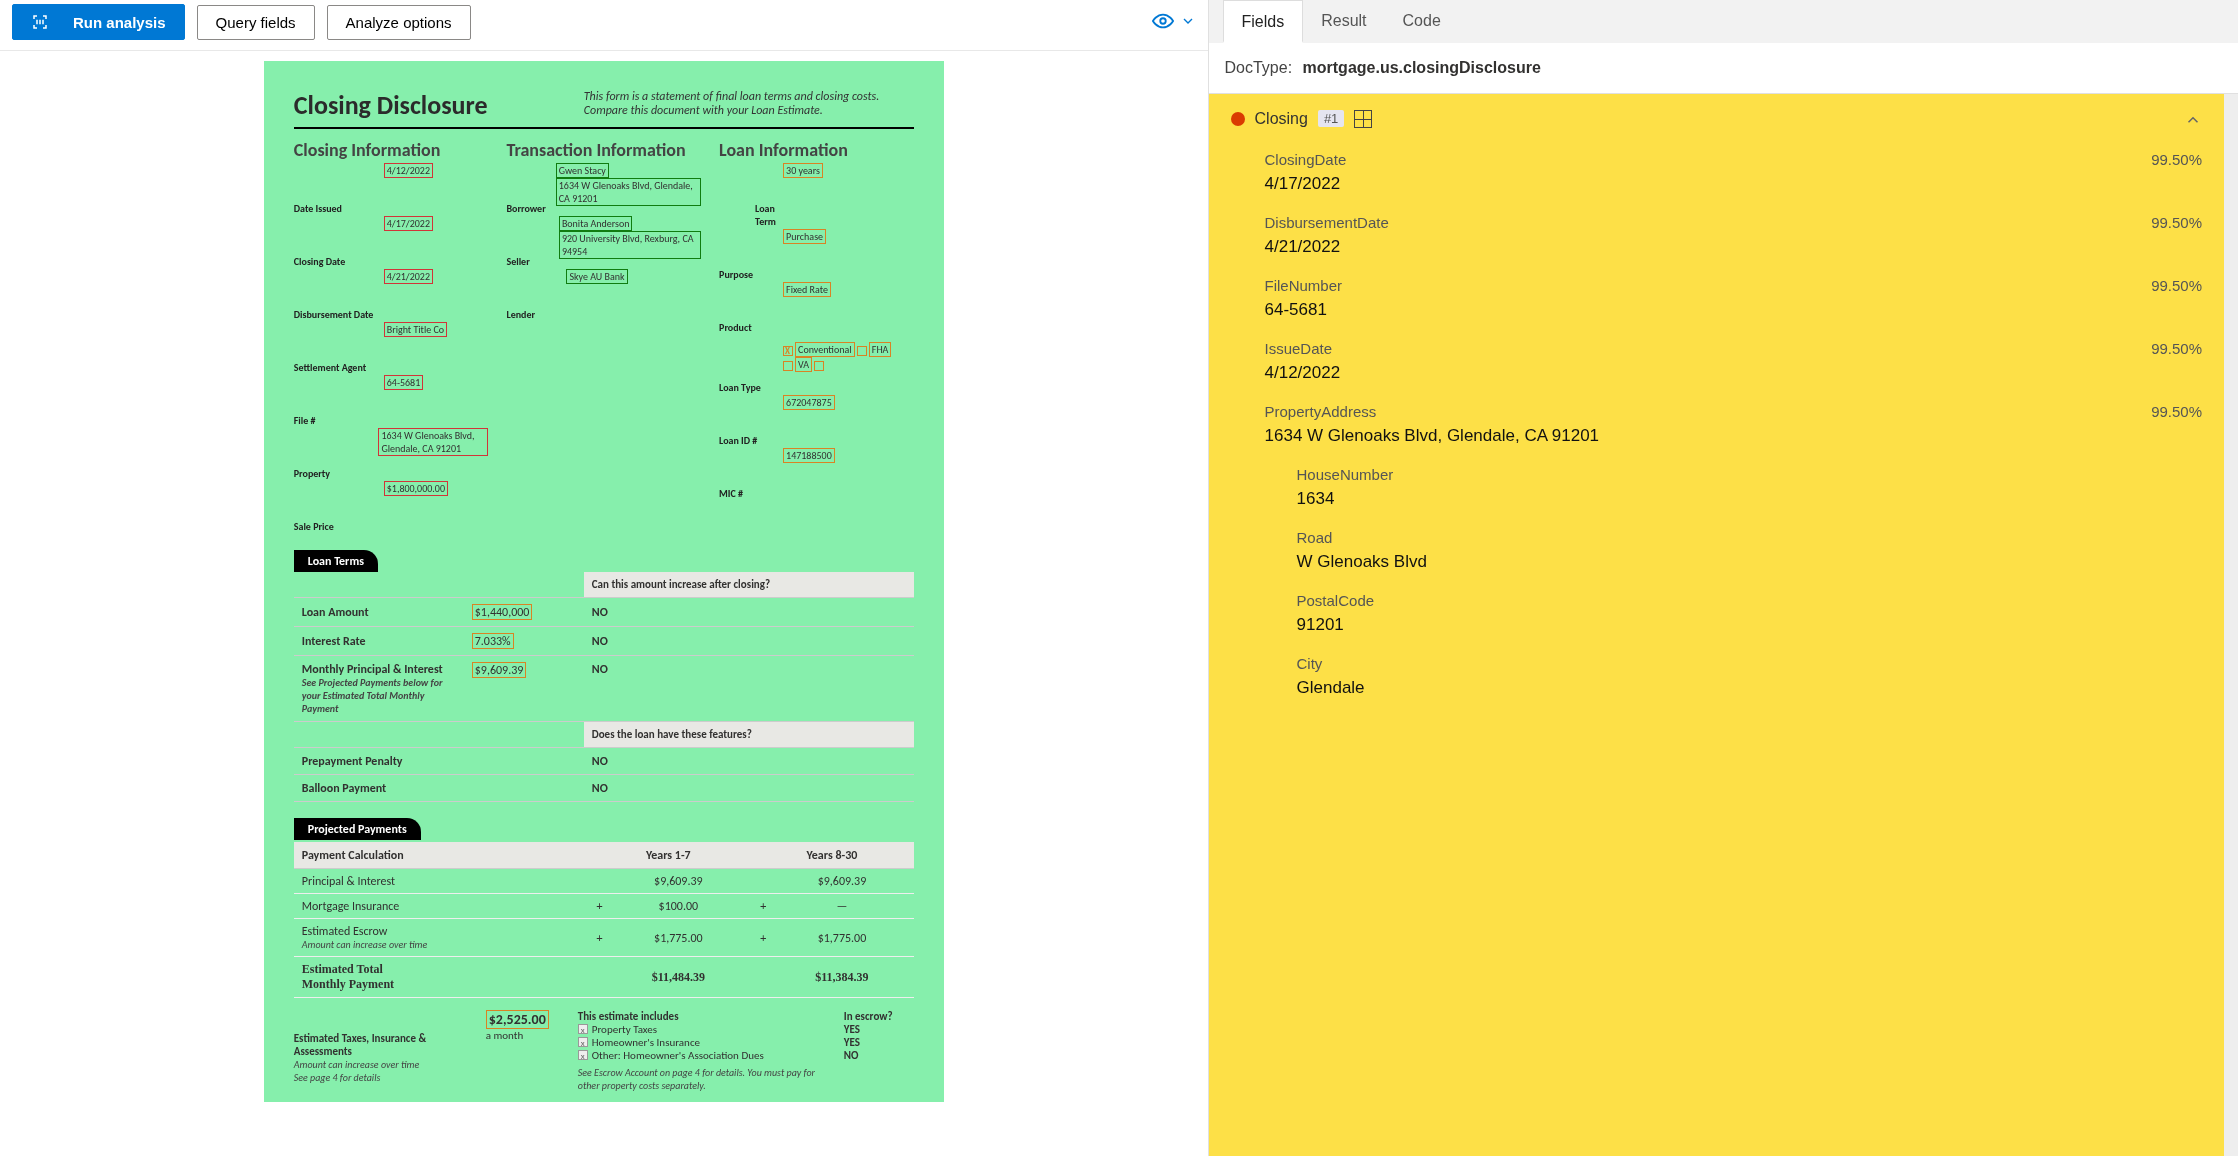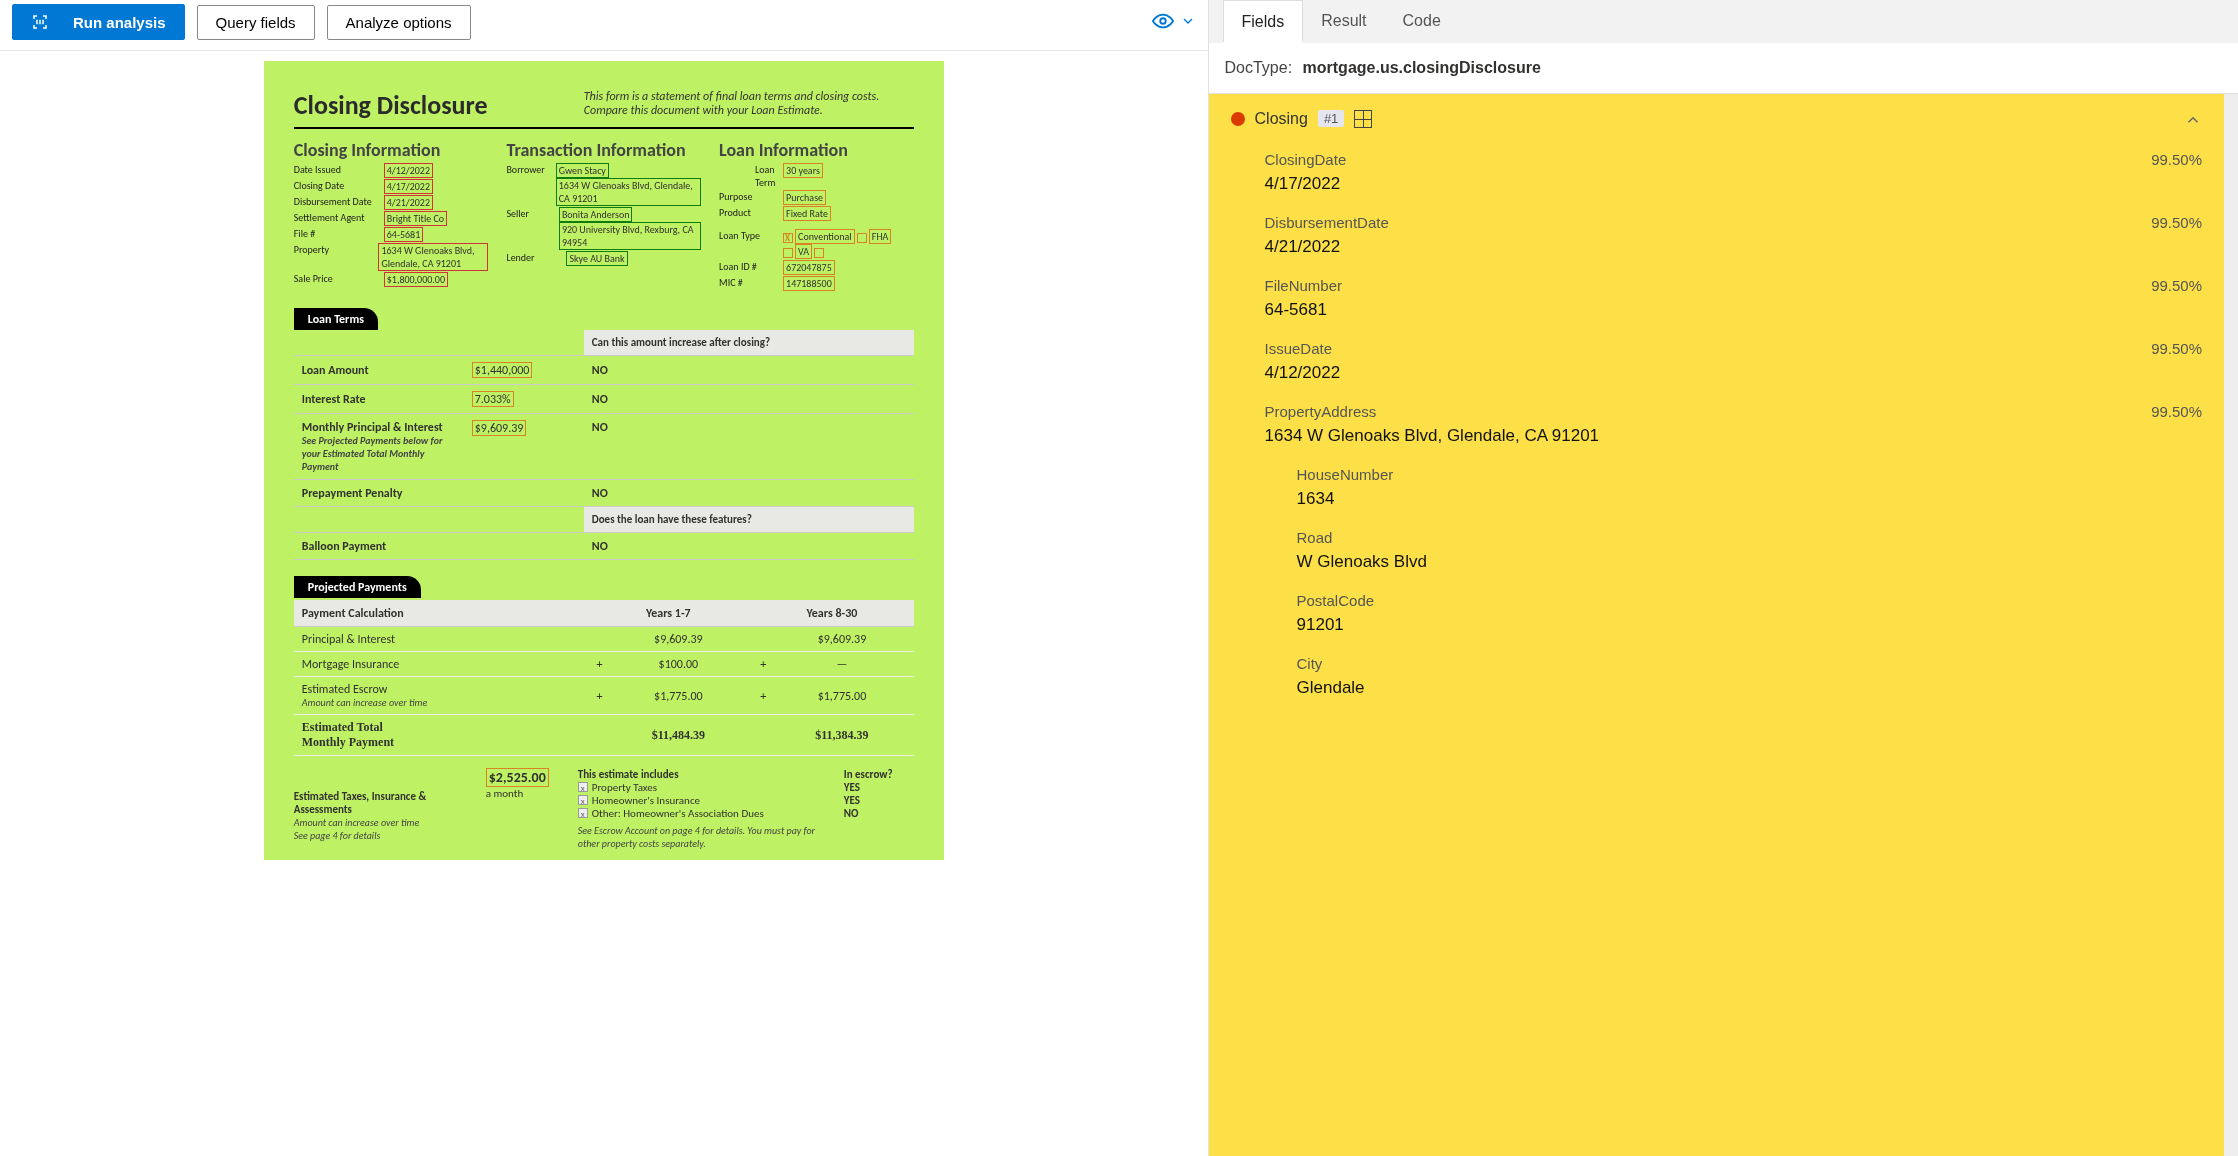--- a/index.html
+++ b/index.html
@@ -4,29 +4,29 @@
 <style>
   * { box-sizing: border-box; margin: 0; padding: 0; }
   body { font-family: "Segoe UI", Arial, sans-serif; font-size: 14px; color: #323130; background:#fff; display:flex; height:100vh; overflow:hidden; }
   .left-pane { flex: 0 0 54%; display:flex; flex-direction:column; border-right:1px solid #e0e0e0; overflow:hidden; }
   .toolbar { display:flex; align-items:center; gap:12px; padding:4px 12px 10px 12px; border-bottom:1px solid #e8e8e8; }
   .btn { border:1px solid #8a8886; background:#fff; padding:8px 18px; border-radius:2px; font-size:15px; cursor:pointer; }
   .btn-primary { background:#0078d4; color:#fff; border-color:#0078d4; font-weight:600; display:flex; align-items:center; gap:24px; }
   .toolbar-spacer { flex:1; }
   .eye-group { display:flex; align-items:center; gap:6px; color:#0078d4; }
   .doc-canvas { flex:1; overflow:auto; background:#fff; padding:0 20px; }
-  .doc-page { width:680px; margin:10px auto 0 auto; background:#bef264; padding:28px 30px 10px 30px; font-family: Calibri, Arial, sans-serif; }
+  .doc-page { width:680px; margin:10px auto 0 auto; background:#86efac; padding:28px 30px 10px 30px; font-family: Calibri, Arial, sans-serif; }
   .doc-title { font-size:26px; font-weight:700; color:#2b2b2b; }
   .doc-intro { font-style:italic; font-size:12px; color:#333; }
   .head-row { display:flex; justify-content:space-between; align-items:flex-start; border-bottom:2px solid #000; padding-bottom:6px; }
   .sections3 { display:flex; gap:18px; margin-top:10px; font-size:11px; }
   .col3 { flex:1; }
   .sec-h { font-size:18px; font-weight:600; color:#444; margin-bottom:2px; }
   .kv { display:flex; gap:6px; align-items:flex-start; margin:1px 0; }
-  .kv .k { width:84px; font-weight:400; color:#222; font-size:10px; }
+  .kv .k { width:84px; font-weight:700; color:#222; font-size:10px;margin-top:39px; }
   .kv .v { font-size:10px; }
   .box-red { border:1.5px solid #d13438; padding:0 2px; display:inline-block; }
   .box-green { border:1.5px solid #107c10; padding:0 2px; display:inline-block; }
   .box-orange { border:1.5px solid #d98324; padding:0 2px; display:inline-block; }
   .ck-or { display:inline-block; width:10px; height:10px; border:1.5px solid #d98324; margin-right:2px; vertical-align:middle; position:relative; }
   .ck-or.checked::after { content:"X"; position:absolute; left:1px; top:-2px; font-size:9px; color:#d98324; font-weight:700; }
   .black-tab { display:inline-block; background:#000; color:#fff; font-weight:700; padding:4px 14px; border-top-right-radius:14px; font-size:12px; margin-top:16px; }
   .tbl { width:100%; border-collapse:collapse; font-size:12px; }
   .tbl td, .tbl th { border-bottom:1px solid #ccc; padding:6px 8px; text-align:left; }
   .tbl .q { background:#e8e8e4; font-weight:700; font-size:11px; }
@@ -206,28 +206,28 @@
               <td style="font-weight:700;">Interest Rate</td>
               <td><span class="box-orange">7.033%</span></td>
               <td class="no">NO</td>
             </tr>
         <tr>
               <td style="font-weight:700;"><span>Monthly Principal &amp; Interest</span><div class="sm-it">See Projected Payments below for your Estimated Total Monthly Payment</div></td>
               <td style="vertical-align:top;"><span class="box-orange">$9,609.39</span></td>
               <td class="no" style="vertical-align:top;">NO</td>
             </tr>
         <tr>
+              <td></td>
+              <td></td>
+              <td class="q">Does the loan have these features?</td>
+            </tr>
+        <tr>
               <td style="font-weight:700;">Prepayment Penalty</td>
               <td></td>
               <td class="no">NO</td>
-            </tr>
-        <tr>
-              <td></td>
-              <td></td>
-              <td class="q">Does the loan have these features?</td>
             </tr>
         <tr>
               <td style="font-weight:700;">Balloon Payment</td>
               <td></td>
               <td class="no">NO</td>
             </tr>
       </tbody>
         </table>
 
       

